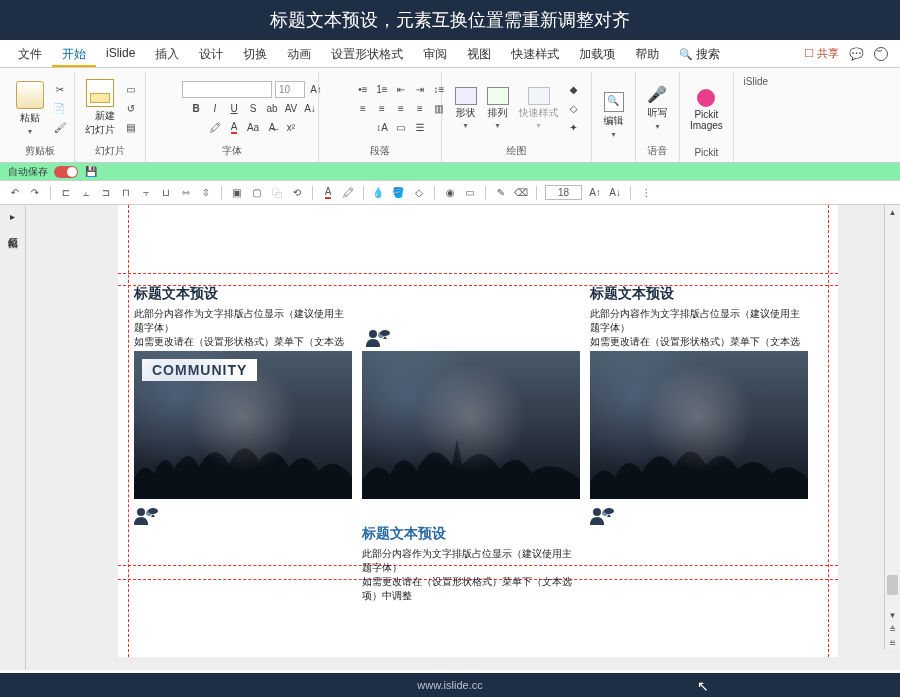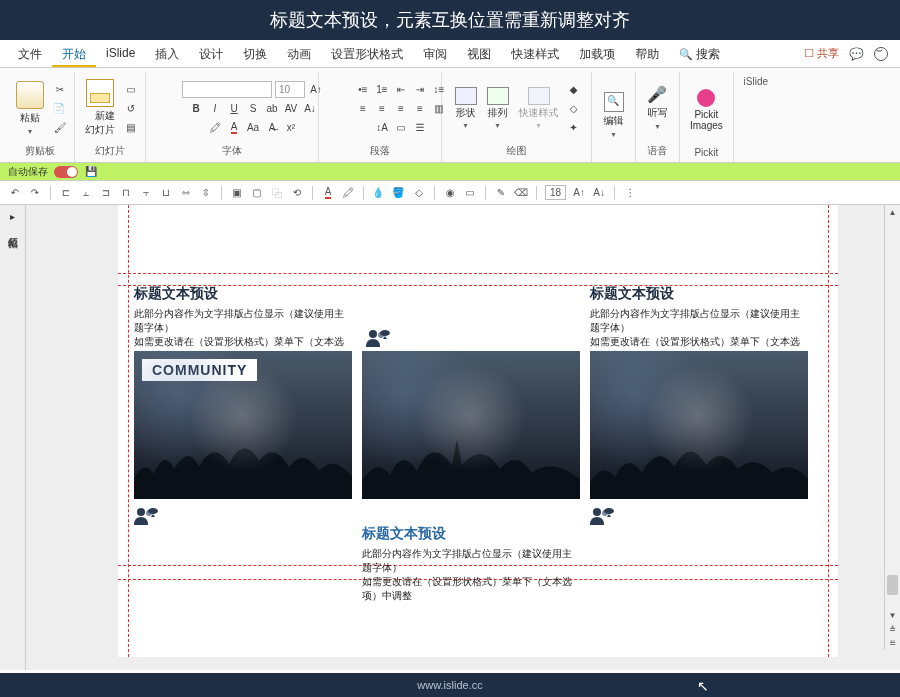--- a/index.html
+++ b/index.html
@@ -28,27 +28,27 @@
   .font-sel { border: 1px solid #bbb; height: 17px; background: #fff; font-size: 10px; padding: 0 3px; display: flex; align-items: center; color: #888; }
   .fbtn { width: 16px; height: 16px; display: inline-flex; align-items: center; justify-content: center; font-size: 10px; color: #444; }
   .para-block { width: 110px; display: flex; flex-direction: column; gap: 3px; padding: 2px; }
   .shape-btn { display: flex; flex-direction: column; align-items: center; font-size: 10px; gap: 1px; padding: 2px 3px; }
   .shape-btn .icon2 { width: 22px; height: 18px; border: 1px solid #888; background: #eef; }
   .shape-btn .dd { font-size: 8px; color: #666; }
   .edit-icon { width: 20px; height: 20px; display: inline-block; background: #fff; border: 1px solid #888; position: relative; }
   .edit-icon::after { content: "🔍"; font-size: 10px; position: absolute; top: 2px; left: 3px; }
   .mic-icon { font-size: 16px; color: #186fc3; }
   .pickit-icon { width: 18px; height: 18px; border-radius: 50%; background: #e83e8c; border: 2px solid #e83e8c; position: relative; }
-  .autos { height: 18px; display: flex; align-items: center; gap: 6px; padding: 0 8px; border-bottom: 1px solid #ccc; font-size: 10px; background: #bef264; }
+  .autos { height: 18px; display: flex; align-items: center; gap: 6px; padding: 0 8px; border-bottom: 1px solid #ccc; font-size: 10px; background: #86efac; }
   .toggle { width: 24px; height: 12px; background: #d9534f; border-radius: 6px; position: relative; }
   .toggle::after { content: ""; position: absolute; right: 1px; top: 1px; width: 10px; height: 10px; background: #fff; border-radius: 50%; }
   .qat-row { height: 24px; display: flex; align-items: center; gap: 6px; padding: 0 8px; border-bottom: 1px solid #ccc; font-size: 11px; color: #555; }
   .qbtn { width: 14px; height: 14px; display: inline-flex; align-items: center; justify-content: center; font-size: 10px; }
   .qsep { width: 1px; height: 14px; background: #ccc; margin: 0 2px; }
-  .fontsize-box { border: 1px solid #bbb; padding: 0 4px; height: 15px; display: inline-flex; align-items: center; font-size: 10px; }
+  .fontsize-box { border: 1px solid #bbb; padding: 0 12px; height: 15px; display: inline-flex; align-items: center; font-size: 10px; }
   .workspace { position: relative; height: 465px; background: #eee; display: flex; }
   .left-rail { width: 26px; background: #eee; border-right: 1px solid #ccc; display: flex; flex-direction: column; align-items: center; padding-top: 6px; gap: 8px; font-size: 10px; }
   .vert-text { writing-mode: vertical-rl; font-size: 10px; color: #333; }
   .canvas-area { flex: 1; position: relative; overflow: hidden; }
   .canvas { position: absolute; left: 92px; top: 0; width: 720px; height: 452px; background: #fff; }
   .guide-h { position: absolute; left: 0; right: 0; border-top: 1px dashed #d33; }
   .guide-v { position: absolute; top: 0; bottom: 0; border-left: 1px dashed #d33; }
   .card { position: absolute; width: 218px; }
   .card-title { font-size: 14px; font-weight: bold; color: #1e2e44; margin-bottom: 4px; }
   .card-body { font-size: 10px; color: #222; line-height: 1.4; }

